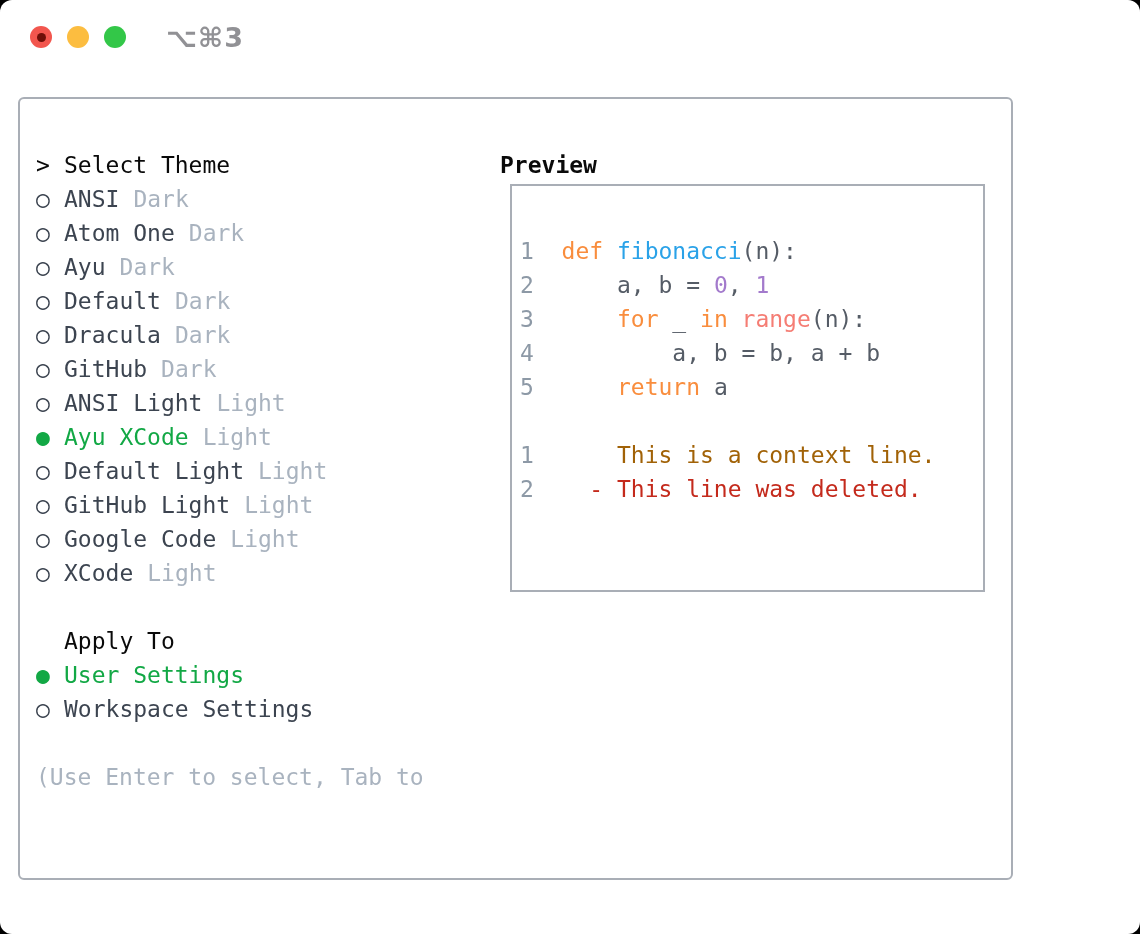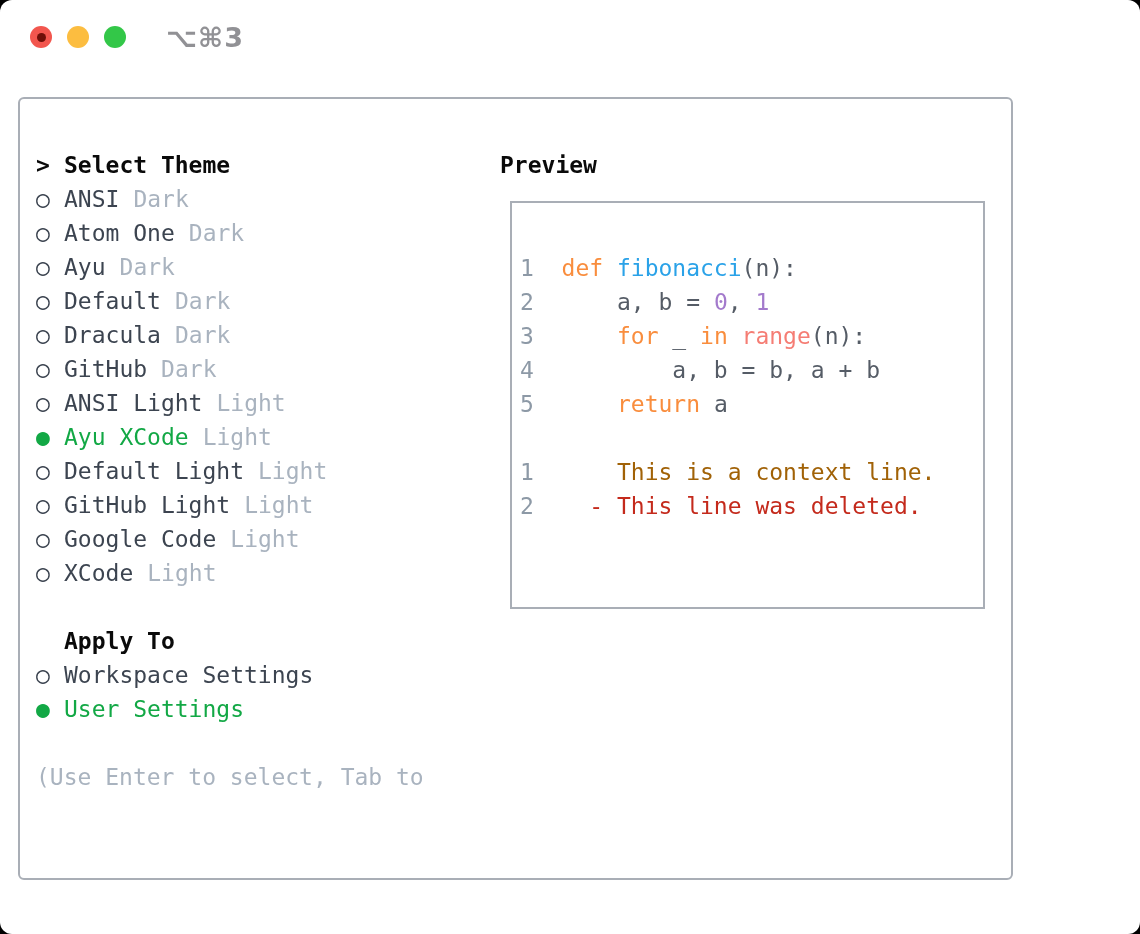--- a/index.html
+++ b/index.html
@@ -15,30 +15,30 @@
   .red-dot{position:absolute;left:6.5px;top:6.5px;width:9px;height:9px;border-radius:50%;background:#6f0f08;}
   .shortcut{position:absolute;left:166px;top:22px;font-family:"DejaVu Sans",sans-serif;
             font-weight:bold;font-size:27px;color:#919195;letter-spacing:1px;}
   
   .panel{position:absolute;left:18px;top:97px;width:995px;height:783px;
          border:2px solid #a9aeb6;border-radius:6px;box-sizing:border-box;}
   
   .left{position:absolute;left:16px;top:49px;font-size:23px;line-height:34px;color:#3c4450;}
   .row{height:34px;white-space:pre;}
   .mk{display:inline-block;width:28px;}
-  .hdr{font-weight:bold;color:#0a0a0a;}
+  .hdr{font-weight:normal;color:#0a0a0a;}
   .var{color:#a9b3bf;margin-left:14px;}
   .sel .mk,.sel .nm{color:#12a845;}
   .spacer{height:34px;}
   .indent{margin-left:28px;}
   .help{color:#a9b3bf;}
   
   .preview-title{position:absolute;left:480px;top:49px;height:34px;line-height:34px;
                  font-size:23px;font-weight:bold;color:#0a0a0a;white-space:pre;}
-  .preview-box{position:absolute;left:490px;top:102px;width:475px;height:408px;
+  .preview-box{position:absolute;left:490px;top:85px;width:475px;height:408px;
                border:2px solid #a9aeb6;box-sizing:border-box;}
   .code{position:absolute;left:8px;top:48px;font-size:23px;line-height:34px;}
   .cl{height:34px;white-space:pre;color:#555c66;}
   .ln{color:#8d99a6;}
   .kw{color:#f98d3d;}
   .fn{color:#2aa2e8;}
   .pu{color:#a37acc;}
   .co{color:#f57d74;}
   .df{color:#555c66;}
   .ctx{color:#a16207;}
@@ -76,22 +76,22 @@
       <div class="row"><span class="mk">○</span><span class="nm">ANSI Light</span><span class="var">Light</span></div>
       <div class="row sel"><span class="mk">●</span><span class="nm">Ayu XCode</span><span class="var">Light</span></div>
       <div class="row"><span class="mk">○</span><span class="nm">Default Light</span><span class="var">Light</span></div>
       <div class="row"><span class="mk">○</span><span class="nm">GitHub Light</span><span class="var">Light</span></div>
       <div class="row"><span class="mk">○</span><span class="nm">Google Code</span><span class="var">Light</span></div>
       <div class="row"><span class="mk">○</span><span class="nm">XCode</span><span class="var">Light</span></div>
 
       <div class="spacer"></div>
 
       <div class="row hdr indent">Apply To</div>
+      <div class="row sel"><span class="mk">●</span><span class="nm">User Settings</span></div>
       <div class="row"><span class="mk">○</span><span class="nm">Workspace Settings</span></div>
-      <div class="row sel"><span class="mk">●</span><span class="nm">User Settings</span></div>
 
       <div class="spacer"></div>
 
       <div class="help">
         <div class="row">(Use Enter to select, Tab to</div>
       </div>
     </div>
 
     <div class="preview-title">Preview</div>
 

